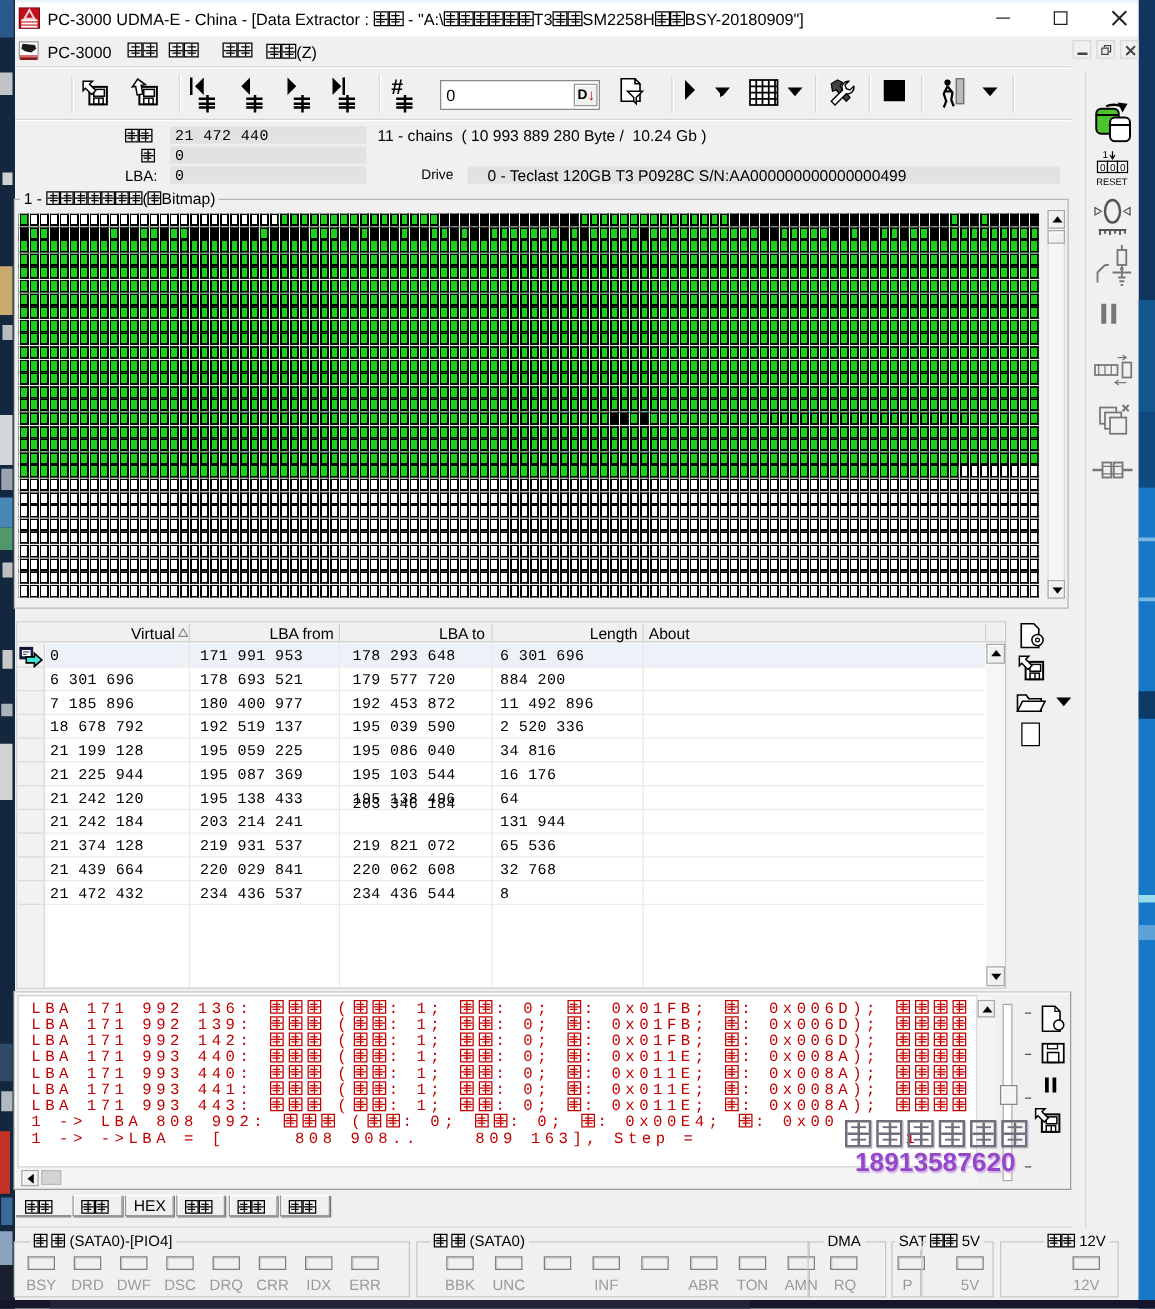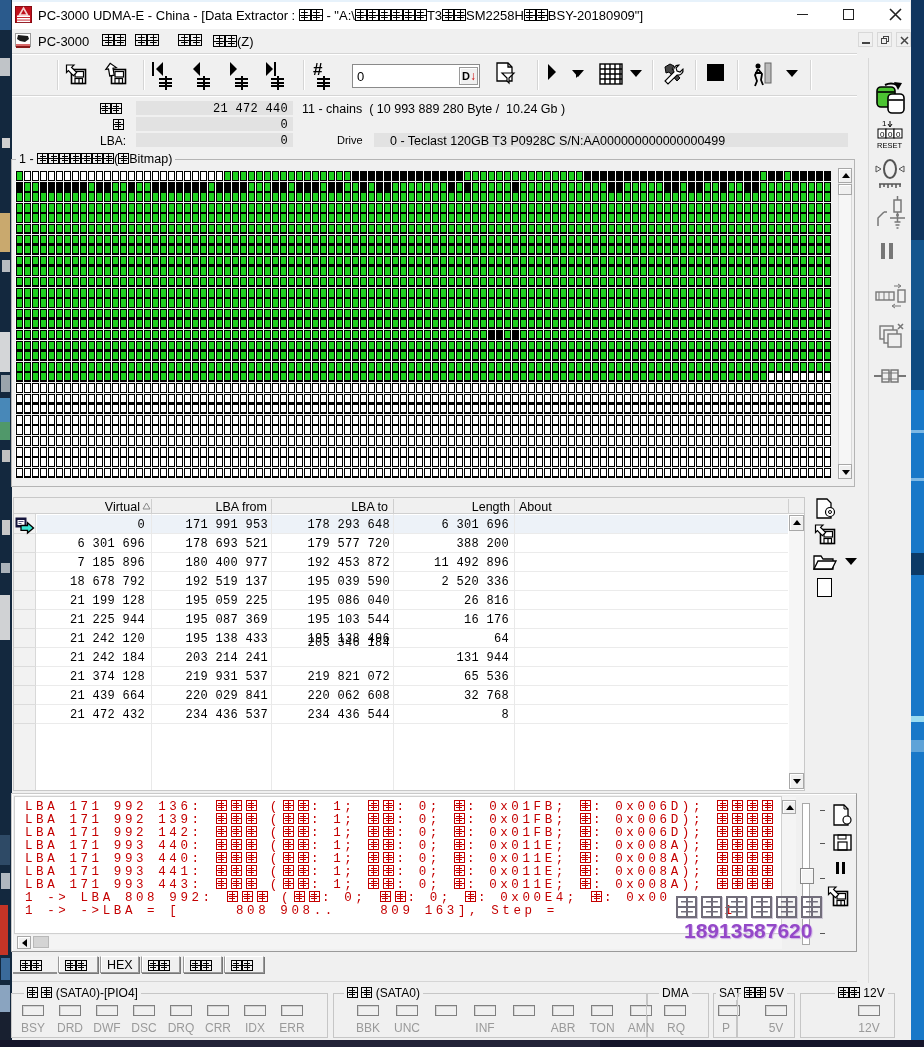--- a/index.html
+++ b/index.html
@@ -16,21 +16,21 @@
 .lbl{position:absolute;color:#9a9a9a;font-size:12px;width:44px;text-align:center;margin-left:-22px}
 .grp{position:absolute;border:1px solid #c6c6c6;border-radius:0}
 .etchv{position:absolute;width:2px;border-left:1px solid #d5d5d5;border-right:1px solid #fff}
 .etchh{position:absolute;height:2px;border-top:1px solid #d5d5d5;border-bottom:1px solid #fff}
 .tri{width:0;height:0;position:absolute}
 .sbbtn{position:absolute;background:#f0f0f0;border:1px solid #a8a8a8;box-shadow:inset 1px 1px 0 #fff}
 .logln{position:absolute;left:25px;white-space:nowrap;color:#c40000;
  font-family:"Liberation Mono",monospace;font-size:12.5px;letter-spacing:3.6px}
 .logln .k{border-color:#c40000;color:#c40000;width:11px;height:11px;margin:0 2px;vertical-align:-1px}
 .row{position:absolute;height:9.6px}
-.num{position:absolute;font-family:"Liberation Mono",monospace;font-size:12px;text-align:right;letter-spacing:0.3px}
+.num{position:absolute;font-family:"Liberation Mono",monospace;font-size:12px;letter-spacing:0.3px}
 .icon{position:absolute}
 </style></head><body>
 
 <div class="a" style="left:0;top:0;width:12px;height:1047px;background:#13283e"></div>
 <div class="a" style="left:0px;top:0px;width:11px;height:30px;background:#2a5a8c"></div>
 <div class="a" style="left:0px;top:58px;width:10px;height:18px;background:#c0c4c8"></div>
 <div class="a" style="left:2px;top:138px;width:8px;height:10px;background:#d0d0d0"></div>
 <div class="a" style="left:0px;top:213px;width:10px;height:39px;background:#c9a96e"></div>
 <div class="a" style="left:2px;top:260px;width:8px;height:12px;background:#b8bcc0"></div>
 <div class="a" style="left:0px;top:332px;width:10px;height:40px;background:#d4d6d8"></div>
@@ -298,39 +298,39 @@
 <div class="a" style="left:14px;top:533px;width:22px;height:1px;background:#dcdcdc"></div>
 <div class="num" style="left:40px;top:518px;width:105px">0</div>
 <div class="num" style="left:160px;top:518px;width:108px">171 991 953</div>
 <div class="num" style="left:282px;top:518px;width:108px">178 293 648</div>
 <div class="num" style="left:400px;top:518px;width:109px">6 301 696</div>
 <div class="a" style="left:14px;top:552px;width:774px;height:1px;background:#ebebeb"></div>
 <div class="a" style="left:14px;top:552px;width:22px;height:1px;background:#dcdcdc"></div>
 <div class="num" style="left:40px;top:537px;width:105px">6 301 696</div>
 <div class="num" style="left:160px;top:537px;width:108px">178 693 521</div>
 <div class="num" style="left:282px;top:537px;width:108px">179 577 720</div>
-<div class="num" style="left:400px;top:537px;width:109px">388 200</div>
+<div class="num" style="left:400px;top:537px;width:109px">884 200</div>
 <div class="a" style="left:14px;top:571px;width:774px;height:1px;background:#ebebeb"></div>
 <div class="a" style="left:14px;top:571px;width:22px;height:1px;background:#dcdcdc"></div>
 <div class="num" style="left:40px;top:556px;width:105px">7 185 896</div>
 <div class="num" style="left:160px;top:556px;width:108px">180 400 977</div>
 <div class="num" style="left:282px;top:556px;width:108px">192 453 872</div>
 <div class="num" style="left:400px;top:556px;width:109px">11 492 896</div>
 <div class="a" style="left:14px;top:590px;width:774px;height:1px;background:#ebebeb"></div>
 <div class="a" style="left:14px;top:590px;width:22px;height:1px;background:#dcdcdc"></div>
 <div class="num" style="left:40px;top:575px;width:105px">18 678 792</div>
 <div class="num" style="left:160px;top:575px;width:108px">192 519 137</div>
 <div class="num" style="left:282px;top:575px;width:108px">195 039 590</div>
 <div class="num" style="left:400px;top:575px;width:109px">2 520 336</div>
 <div class="a" style="left:14px;top:609px;width:774px;height:1px;background:#ebebeb"></div>
 <div class="a" style="left:14px;top:609px;width:22px;height:1px;background:#dcdcdc"></div>
 <div class="num" style="left:40px;top:594px;width:105px">21 199 128</div>
 <div class="num" style="left:160px;top:594px;width:108px">195 059 225</div>
 <div class="num" style="left:282px;top:594px;width:108px">195 086 040</div>
-<div class="num" style="left:400px;top:594px;width:109px">26 816</div>
+<div class="num" style="left:400px;top:594px;width:109px">34 816</div>
 <div class="a" style="left:14px;top:628px;width:774px;height:1px;background:#ebebeb"></div>
 <div class="a" style="left:14px;top:628px;width:22px;height:1px;background:#dcdcdc"></div>
 <div class="num" style="left:40px;top:613px;width:105px">21 225 944</div>
 <div class="num" style="left:160px;top:613px;width:108px">195 087 369</div>
 <div class="num" style="left:282px;top:613px;width:108px">195 103 544</div>
 <div class="num" style="left:400px;top:613px;width:109px">16 176</div>
 <div class="a" style="left:14px;top:647px;width:774px;height:1px;background:#ebebeb"></div>
 <div class="a" style="left:14px;top:647px;width:22px;height:1px;background:#dcdcdc"></div>
 <div class="num" style="left:40px;top:632px;width:105px">21 242 120</div>
 <div class="num" style="left:160px;top:632px;width:108px">195 138 433</div>

